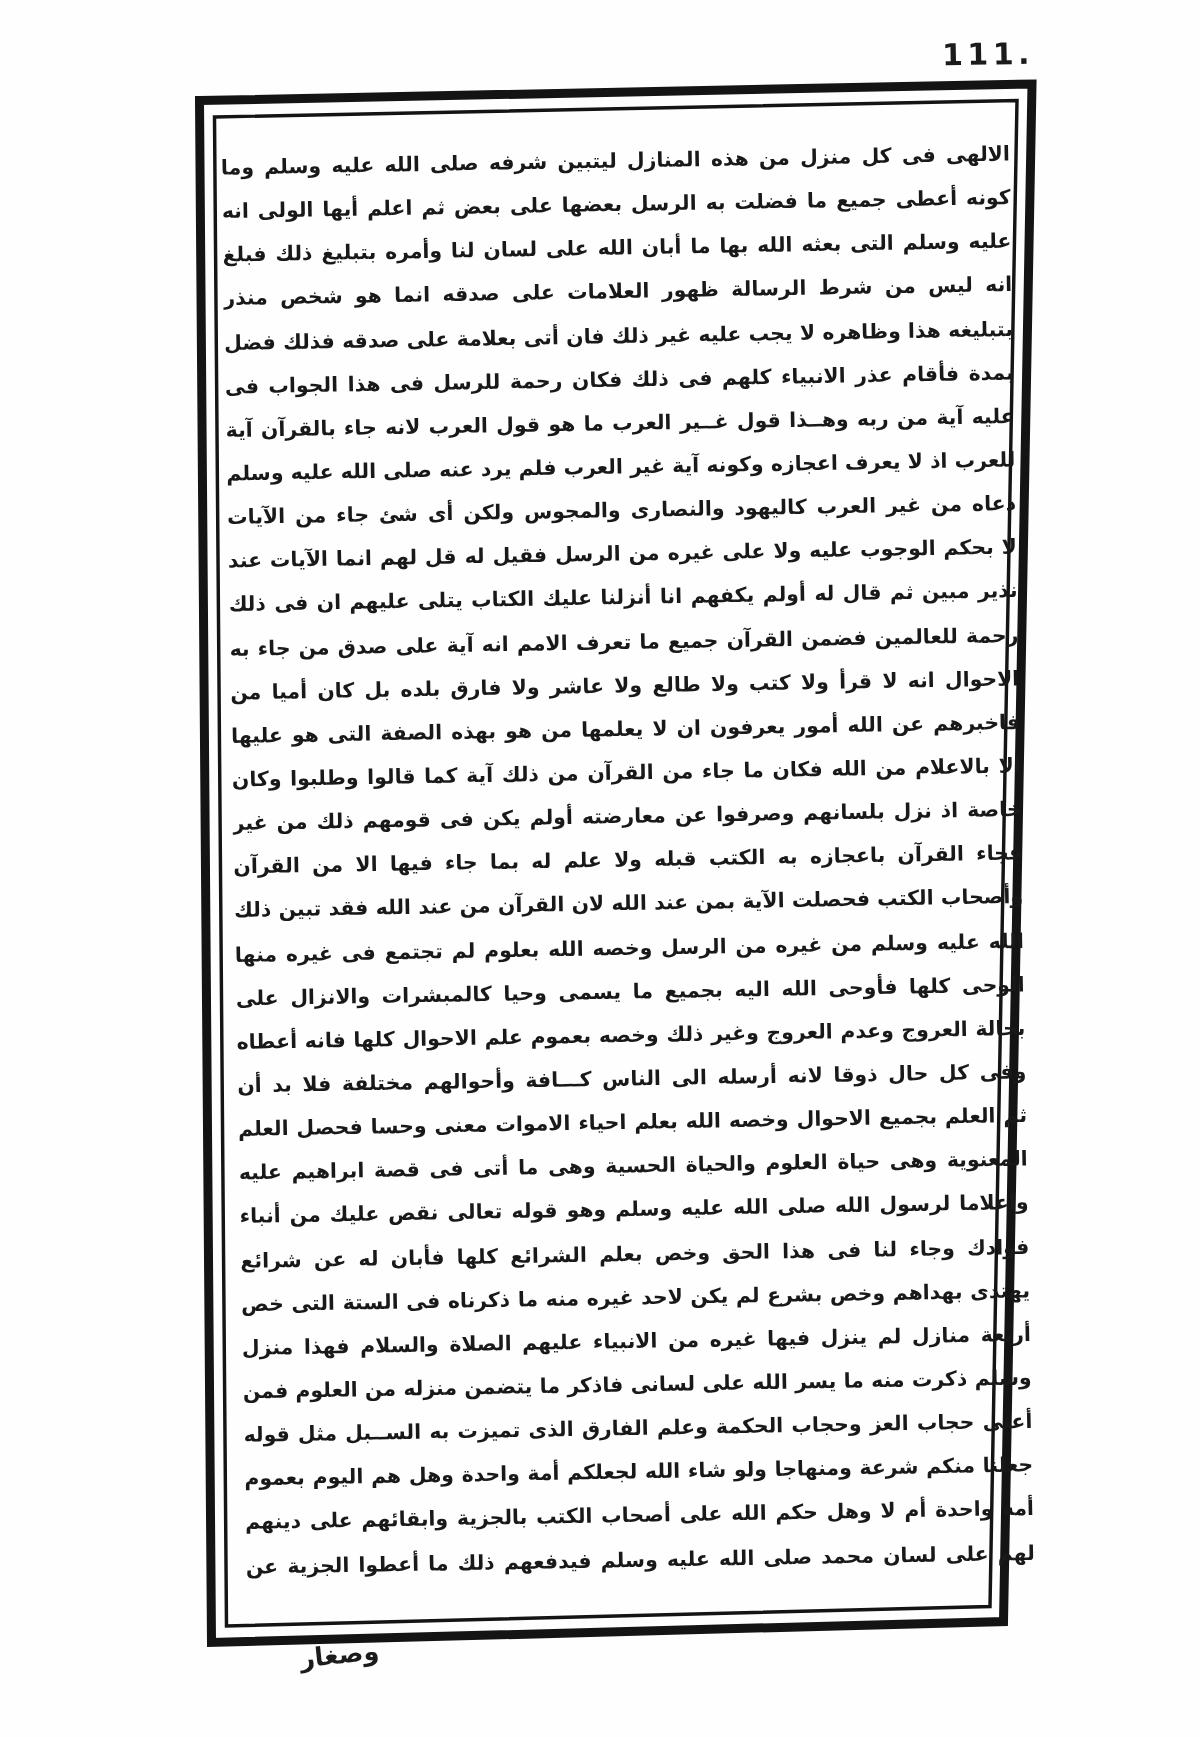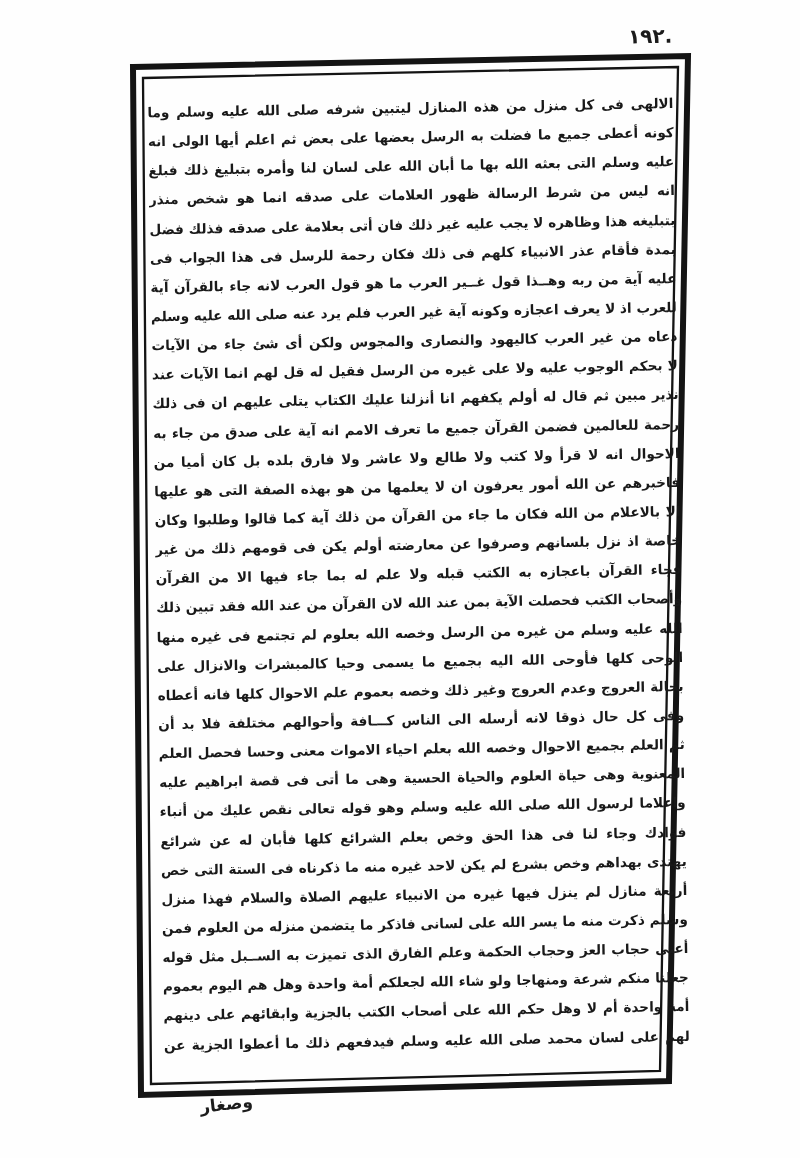--- a/index.html
+++ b/index.html
@@ -52,21 +52,21 @@
     font-size: 17px;
     font-weight: 700;
     color: #1c1c1c;
     transform: rotate(-6deg);
     direction: rtl;
   }
 </style>
 </head>
 <body>
 
-<div class="page-number">١٩٢.</div>
+<div class="page-number">111.</div>
 
 <svg class="frame" width="800" height="1158" viewBox="0 0 800 1158" aria-hidden="true">
   <polygon points="133,67 688,56 669,1081 141,1095" fill="none" stroke="#141414" stroke-width="6"></polygon>
   <polygon points="143,78 678,67 660,1071 151,1084" fill="none" stroke="#141414" stroke-width="2.3"></polygon>
 </svg>
 
 <div class="textblock">
     <div class="line">الالهى فى كل منزل من هذه المنازل ليتبين شرفه صلى الله عليه وسلم وما فضل الله به على غيره مع</div>
     <div class="line">كونه أعطى جميع ما فضلت به الرسل بعضها على بعض ثم اعلم أيها الولى انه من رحمته صلى الله</div>
     <div class="line">عليه وسلم التى بعثه الله بها ما أبان الله على لسان لنا وأمره بتبليغ ذلك فبلغ صلى الله عليه وسلم</div>

